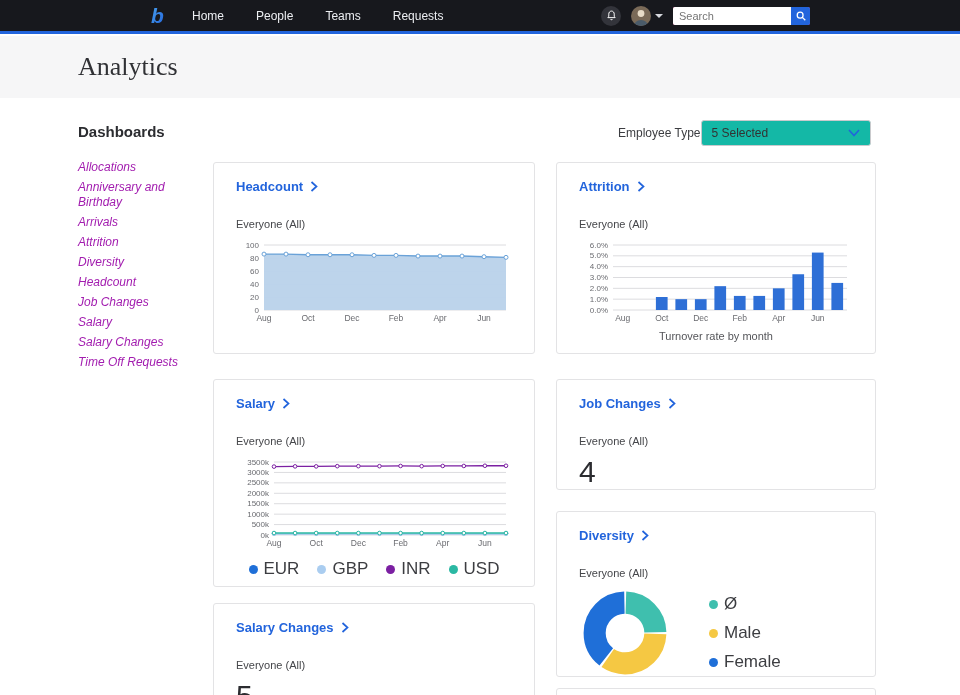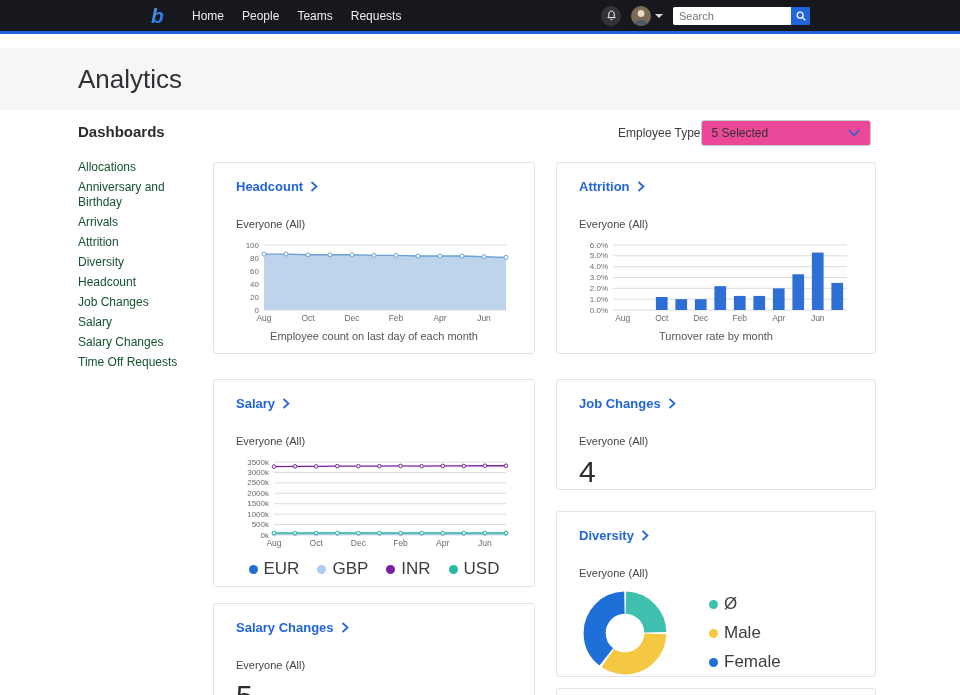--- a/index.html
+++ b/index.html
@@ -3,45 +3,45 @@
 <meta charset="utf-8">
 <style>
   * { margin:0; padding:0; box-sizing:border-box; }
   body { font-family:"Liberation Sans", sans-serif; background:#fff; }
   #app { position:relative; width:960px; height:695px; background:#fff; overflow:hidden; }
 
   
   .navbar { position:absolute; top:0; left:0; right:0; height:31px; background:#17181d; }
   .nav-inner { width:660px; margin:0 auto; height:31px; display:flex; align-items:center; }
   .logo { display:flex; align-items:center; margin-right:22px; cursor:pointer; }
-  .nav-links { display:flex; gap:18px; }
+  .nav-links { display:flex; gap:32px; }
   .nav-links a { color:#eceef2; font-size:12px; text-decoration:none; cursor:pointer; }
   .nav-right { margin-left:auto; display:flex; align-items:center; gap:10px; }
   .bell-wrap { width:20px; height:20px; border-radius:50%; background:#33343b; display:flex; align-items:center; justify-content:center; cursor:pointer; }
   .avatar-wrap { display:flex; align-items:center; gap:4px; cursor:pointer; }
   .avatar { width:20px; height:20px; border-radius:50%; background:#7a6a58; overflow:hidden; display:flex; align-items:flex-end; justify-content:center; }
   .caret { width:0; height:0; border-left:4px solid transparent; border-right:4px solid transparent; border-top:4px solid #d6d8dd; }
   .search { display:flex; align-items:center; background:#ec4899; border-radius:2px; overflow:hidden; height:18px; }
   .search input { border:none; outline:none; width:118px; height:18px; font-size:11px; padding:0 6px; color:#333; font-family:"Liberation Sans",sans-serif; }
   .search-btn { width:19px; height:18px; background:#2264dc; border:none; display:flex; align-items:center; justify-content:center; cursor:pointer; }
   .accent-bar { position:absolute; top:31px; left:0; right:0; height:3px; background:#2264dc; }
 
   
-  .page-header { position:absolute; top:48px; left:0; right:0; height:62px; background:#f6f6f7; }
+  .page-header { position:absolute; top:36px; left:0; right:0; height:62px; background:#f6f6f7;font-family:Liberation Serif, serif; }
   .page-header h1 { position:absolute; left:78px; top:50%; transform:translateY(-50%); font-size:26px; font-weight:500; color:#303135; }
 
   
   .dash-heading { position:absolute; left:78px; top:123px; font-size:15px; font-weight:bold; color:#2b2c30; }
   .filter { position:absolute; top:120px; left:618px; display:flex; align-items:center; }
   .filter-label { font-size:12px; color:#3c3d41; }
-  .select { width:170px; height:26px; border:1px solid #c9cacd; border-radius:3px; background:#ec4899; display:flex; align-items:center; justify-content:space-between; padding:8px 10px; font-size:12px; color:#333; cursor:pointer; }
+  .select { width:170px; height:26px; border:1px solid #c9cacd; border-radius:3px; background:#14b8a6; display:flex; align-items:center; justify-content:space-between; padding:8px 10px; font-size:12px; color:#333; cursor:pointer; }
 
   .side-links { position:absolute; left:78px; top:159px; width:122px; list-style:none; }
   .side-links li { margin-bottom:5px; line-height:14px; }
-  .side-links a { color:#14532d; font-size:12px; text-decoration:none; cursor:pointer; }
+  .side-links a { color:#a21caf; font-size:12px; text-decoration:none; cursor:pointer;font-style:italic; }
 
   
   .card { position:absolute; background:#fff; border:1px solid #e3e3e5; border-radius:3px; }
   #card-headcount      { left:213px; top:162px; width:322px; height:192px; }
   #card-attrition      { left:556px; top:162px; width:320px; height:192px; }
   #card-salary         { left:213px; top:379px; width:322px; height:208px; }
   #card-jobchanges     { left:556px; top:379px; width:320px; height:111px; }
   #card-diversity      { left:556px; top:511px; width:320px; height:166px; }
   #card-salarychanges  { left:213px; top:603px; width:322px; height:140px; }
   #card-extra          { left:556px; top:688px; width:320px; height:40px; }
@@ -177,21 +177,20 @@
           <circle cx="94" cy="15.750000000000002" r="2" fill="#fff" stroke="#6aa2d8" stroke-width="1"></circle>
           <circle cx="116" cy="15.750000000000002" r="2" fill="#fff" stroke="#6aa2d8" stroke-width="1"></circle>
           <circle cx="138" cy="16.400000000000002" r="2" fill="#fff" stroke="#6aa2d8" stroke-width="1"></circle>
           <circle cx="160" cy="16.400000000000002" r="2" fill="#fff" stroke="#6aa2d8" stroke-width="1"></circle>
           <circle cx="182" cy="17.050000000000004" r="2" fill="#fff" stroke="#6aa2d8" stroke-width="1"></circle>
           <circle cx="204" cy="17.050000000000004" r="2" fill="#fff" stroke="#6aa2d8" stroke-width="1"></circle>
           <circle cx="226" cy="17.050000000000004" r="2" fill="#fff" stroke="#6aa2d8" stroke-width="1"></circle>
           <circle cx="248" cy="17.700000000000003" r="2" fill="#fff" stroke="#6aa2d8" stroke-width="1"></circle>
           <circle cx="270" cy="18.349999999999994" r="2" fill="#fff" stroke="#6aa2d8" stroke-width="1"></circle>
         </svg>
-      <div class="card-caption">Employee count on last day of each month</div>
     </div>
   </section>
 
   <section class="card" id="card-attrition">
     <div class="card-inner">
       <div class="card-title">
         <span>Attrition</span>
         <svg width="8" height="11" viewBox="0 0 8 11">
             <polyline points="1.5,1 6.5,5.5 1.5,10" fill="none" stroke="#2264dc" stroke-width="1.7"></polyline>
           </svg>

